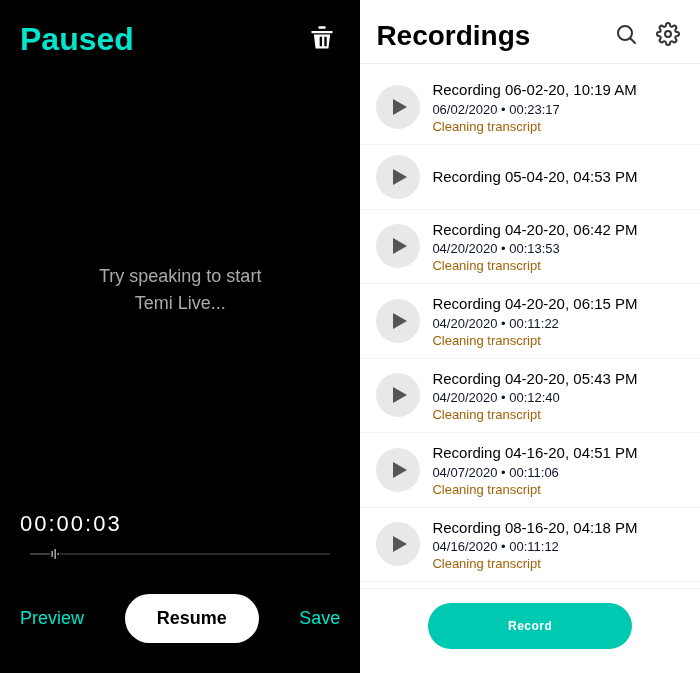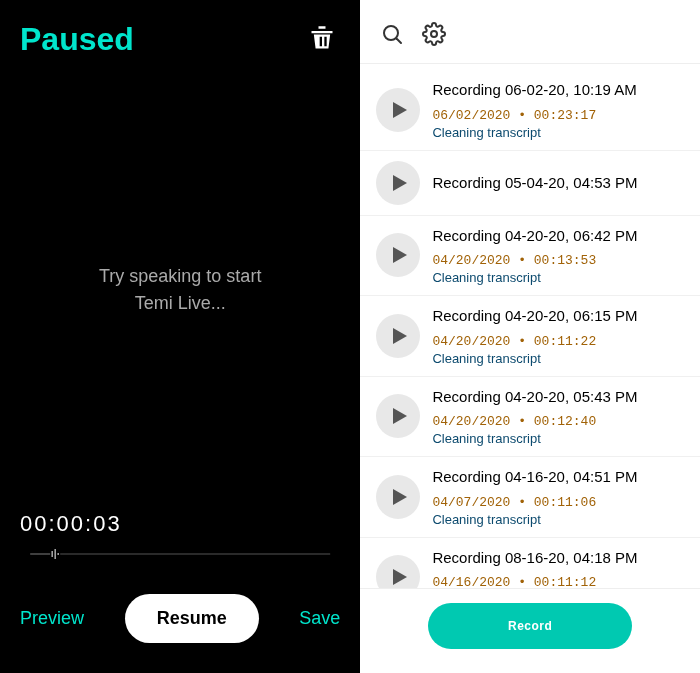--- a/index.html
+++ b/index.html
@@ -203,28 +203,27 @@
 
     .recording-name {
       font-size: 15px;
       font-weight: 400;
       color: #000;
       line-height: 1.3;
     }
 
     .recording-date {
       font-size: 13px;
-      color: #a16207;
-      margin-top: 8px;
-      font-family: Liberation Mono, monospace;
+      color: #0f172a;
+      margin-top: 2px;
     }
 
     .recording-status {
       font-size: 13px;
-      color: #0c4a6e;
+      color: #a16207;
       margin-top: 2px;
       font-weight: 500;
     }
 
     .right-footer {
       padding: 14px 16px 24px 16px;
       background: #fff;
       border-top: 1px solid #eee;
       display: flex;
       justify-content: center;
@@ -277,20 +276,21 @@
 
   <div class="left-footer">
     <button class="preview-btn">Preview</button>
     <button class="resume-btn">Resume</button>
     <button class="save-btn">Save</button>
   </div>
 </div>
 
 <div class="right-panel">
   <div class="right-header">
+    <span class="recordings-title">Recordings</span>
     <div class="header-icons">
       <button class="icon-btn">
         <svg width="24" height="24" viewBox="0 0 24 24" fill="none" xmlns="http://www.w3.org/2000/svg">
           <circle cx="11" cy="11" r="7" stroke="#333" stroke-width="2"></circle>
           <line x1="16.5" y1="16.5" x2="21" y2="21" stroke="#333" stroke-width="2" stroke-linecap="round"></line>
         </svg>
       </button>
       <button class="icon-btn">
         <svg width="24" height="24" viewBox="0 0 24 24" fill="none" xmlns="http://www.w3.org/2000/svg">
           <circle cx="12" cy="12" r="3" stroke="#333" stroke-width="2"></circle>

